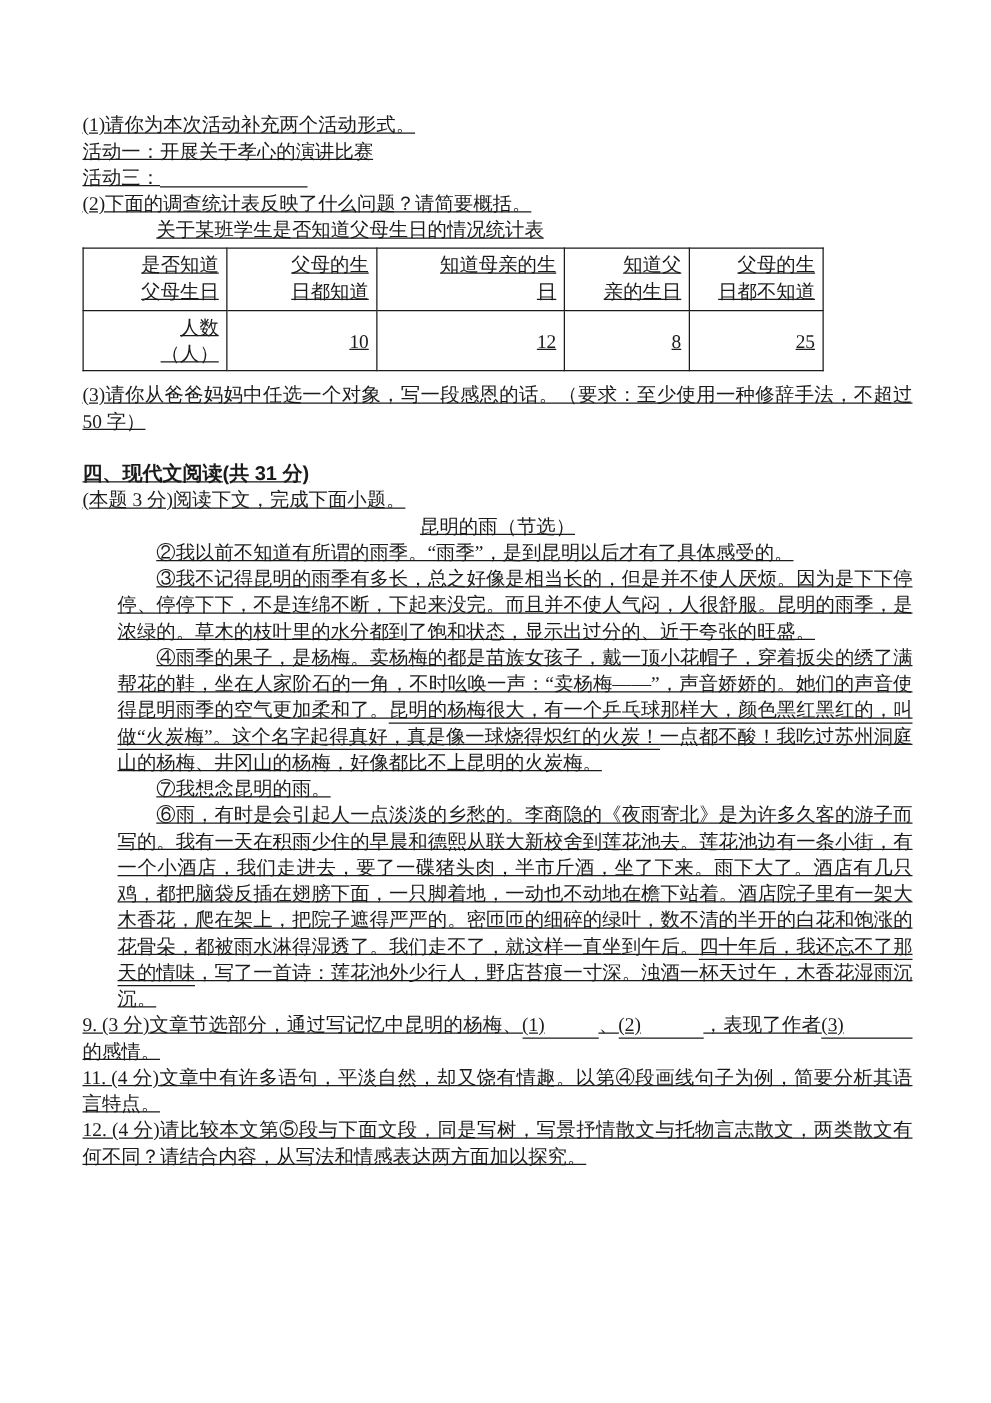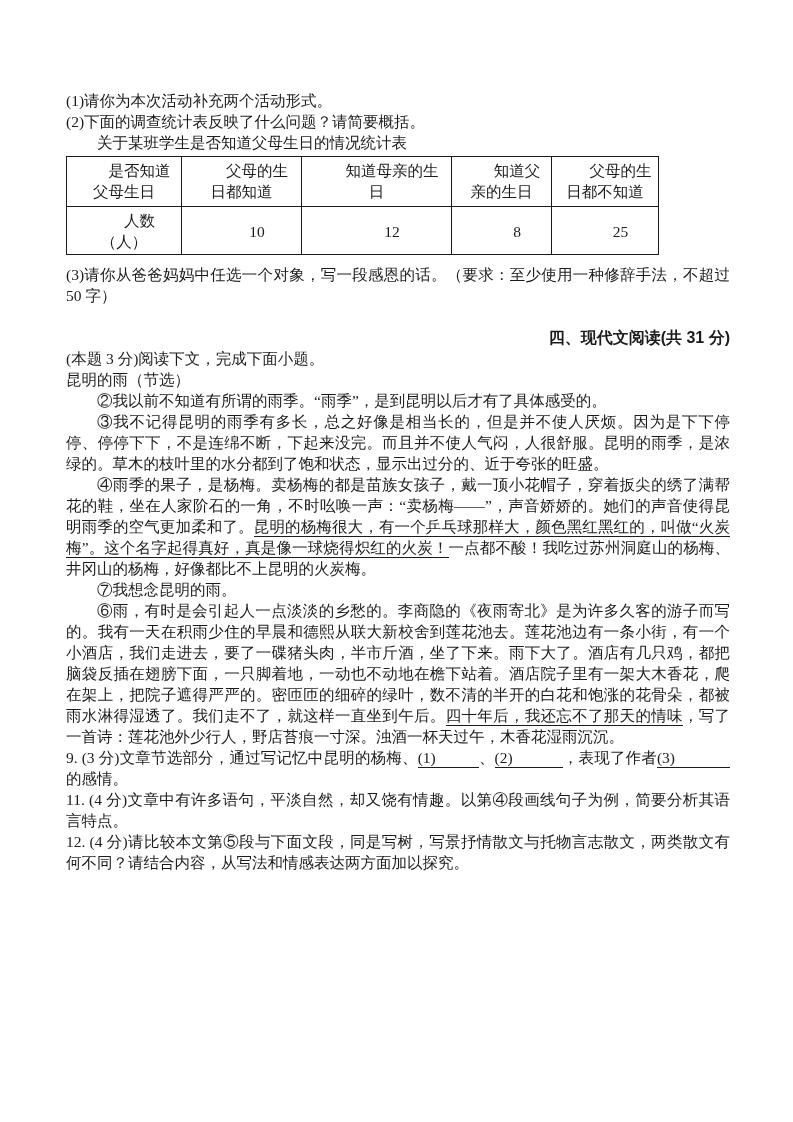--- a/index.html
+++ b/index.html
@@ -5,30 +5,30 @@
   html, body { margin: 0; padding: 0; }
   body {
     width: 793px; height: 1122px;
     background: #ffffff;
     color: #1b1b1b;
     font-family: "Liberation Serif", "DejaVu Serif", serif;
     font-size: 15.5px;
     line-height: 21px;
     overflow: hidden;
   }
-  .page { width: 793px; height: 866px; position: relative; }
+  .page { width: 793px; height: 866px; position: relative; text-decoration: underline; }
   .content { padding: 90px 63px 0 66px; }
   p { margin: 0; text-align: justify; }
-  .indent { text-indent: 2em; }
-  .center { }
+  .indent { text-indent: 2em; margin-left: 28px; }
+  .center { text-align: center; }
   .heading {
     font-family: "Liberation Sans", "DejaVu Sans", sans-serif;
     font-weight: 700;
     font-size: 16px;
-    text-align: right;
+    text-align: left;
   }
   .spacer { height: 21px; }
   
   .u { border-bottom: 1px solid #1b1b1b; padding-bottom: 1px; }
   
   .ub { border-bottom: 1px solid #1b1b1b; padding-bottom: 1px; }
   .pr43 { padding-right: 43px; }
   .pr50 { padding-right: 50px; }
   .pr55 { padding-right: 55px; }
   
@@ -43,34 +43,36 @@
   table.survey {
     border-collapse: collapse;
     table-layout: fixed;
     width: 592px;
     margin: 3px 0 9px 0;
   }
   table.survey td {
     border: 1px solid #1b1b1b;
     padding: 3px 6px 2px 6px;
     text-indent: 2em;
-    text-align: center;
+    text-align: right;
     vertical-align: top;
     line-height: 21px;
   }
   table.survey tr.hdr td { height: 44px; }
   table.survey tr.val td { height: 27px; vertical-align: middle; }
 </style>
 </head>
 <body>
 
 <div class="page">
   <div class="content">
 
     <p>(1)请你为本次活动补充两个活动形式。</p>
+    <p>活动一：开展关于孝心的演讲比赛</p>
+    <p><span>活动三：</span><span class="blank w115"></span></p>
     <p>(2)下面的调查统计表反映了什么问题？请简要概括。</p>
     <p class="indent">关于某班学生是否知道父母生日的情况统计表</p>
 
     <table class="survey">
       <colgroup>
         <col style="width:115px">
           <col style="width:120px">
           <col style="width:150px">
           <col style="width:100px">
           <col style="width:107px">

